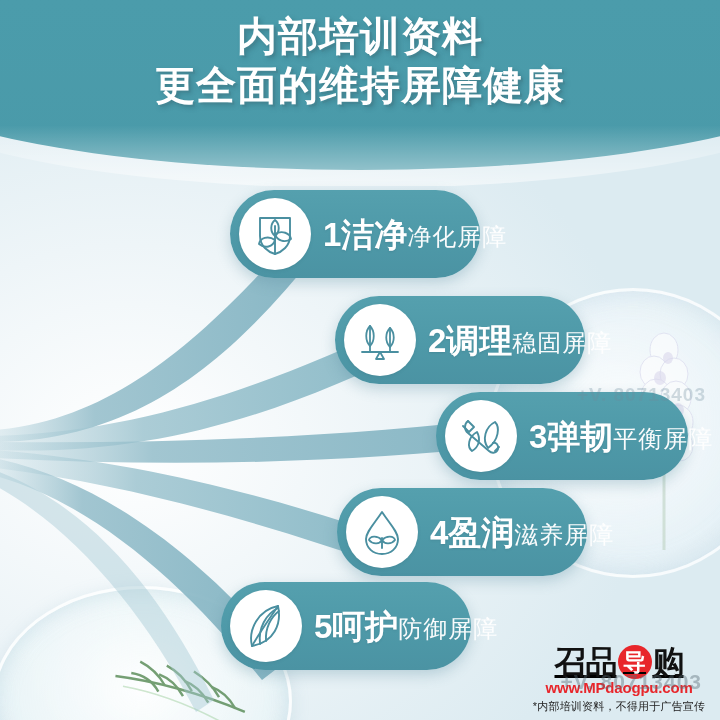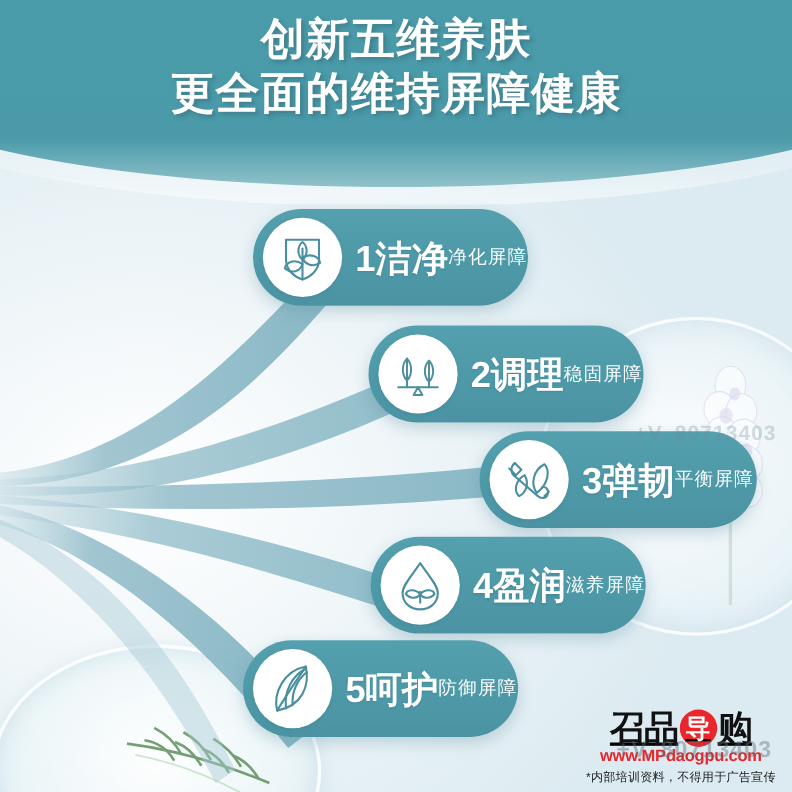--- a/index.html
+++ b/index.html
@@ -123,21 +123,21 @@
     color:#ffffff;
     font-weight:bold;
     font-size:33px;
     line-height:1.0;
     letter-spacing:0px;
     white-space:nowrap;
     text-shadow:0 1px 2px rgba(50,100,115,.25);
   }
   .pill .sub {
     color:#ffffff;
-    font-size:17px;
+    font-size:24px;
     line-height:1.0;
     margin-top:7px;
     margin-left:auto;
     letter-spacing:1px;
     white-space:nowrap;
     opacity:.97;
   }
 
   
   .watermark {
@@ -264,21 +264,21 @@
 
     <path d="M-6 470 C 90 506, 160 590, 214 700 L 196 712 C 142 608, 72 528, -4 486 Z" fill="#a6c9d4" opacity="0.45"></path>
   </svg>
 
   <div class="header">
     <div class="header-wash"></div>
     <div class="header-fill"></div>
     <div class="header-edge"></div>
   </div>
   <div class="title-wrap">
-    <div class="title-line title-1">创新五维养肤</div>
+    <div class="title-line title-1">内部培训资料</div>
     <div class="title-line title-2">更全面的维持屏障健康</div>
   </div>
 
   <div class="pill" style="left:230px; top:190px; width:250px;">
     <div class="badge">
       <svg width="52" height="52" viewBox="0 0 52 52">
         <g fill="none" stroke="#4a8fa0" stroke-width="1.9" stroke-linejoin="round" stroke-linecap="round">
           <path d="M11 10 H41 V28 C41 38, 33 44, 26 46 C19 44, 11 38, 11 28 Z"></path>
           <path d="M26 46 V18"></path>
           <path d="M26 12 C31 16, 31 24, 26 28 C21 24, 21 16, 26 12 Z"></path>

